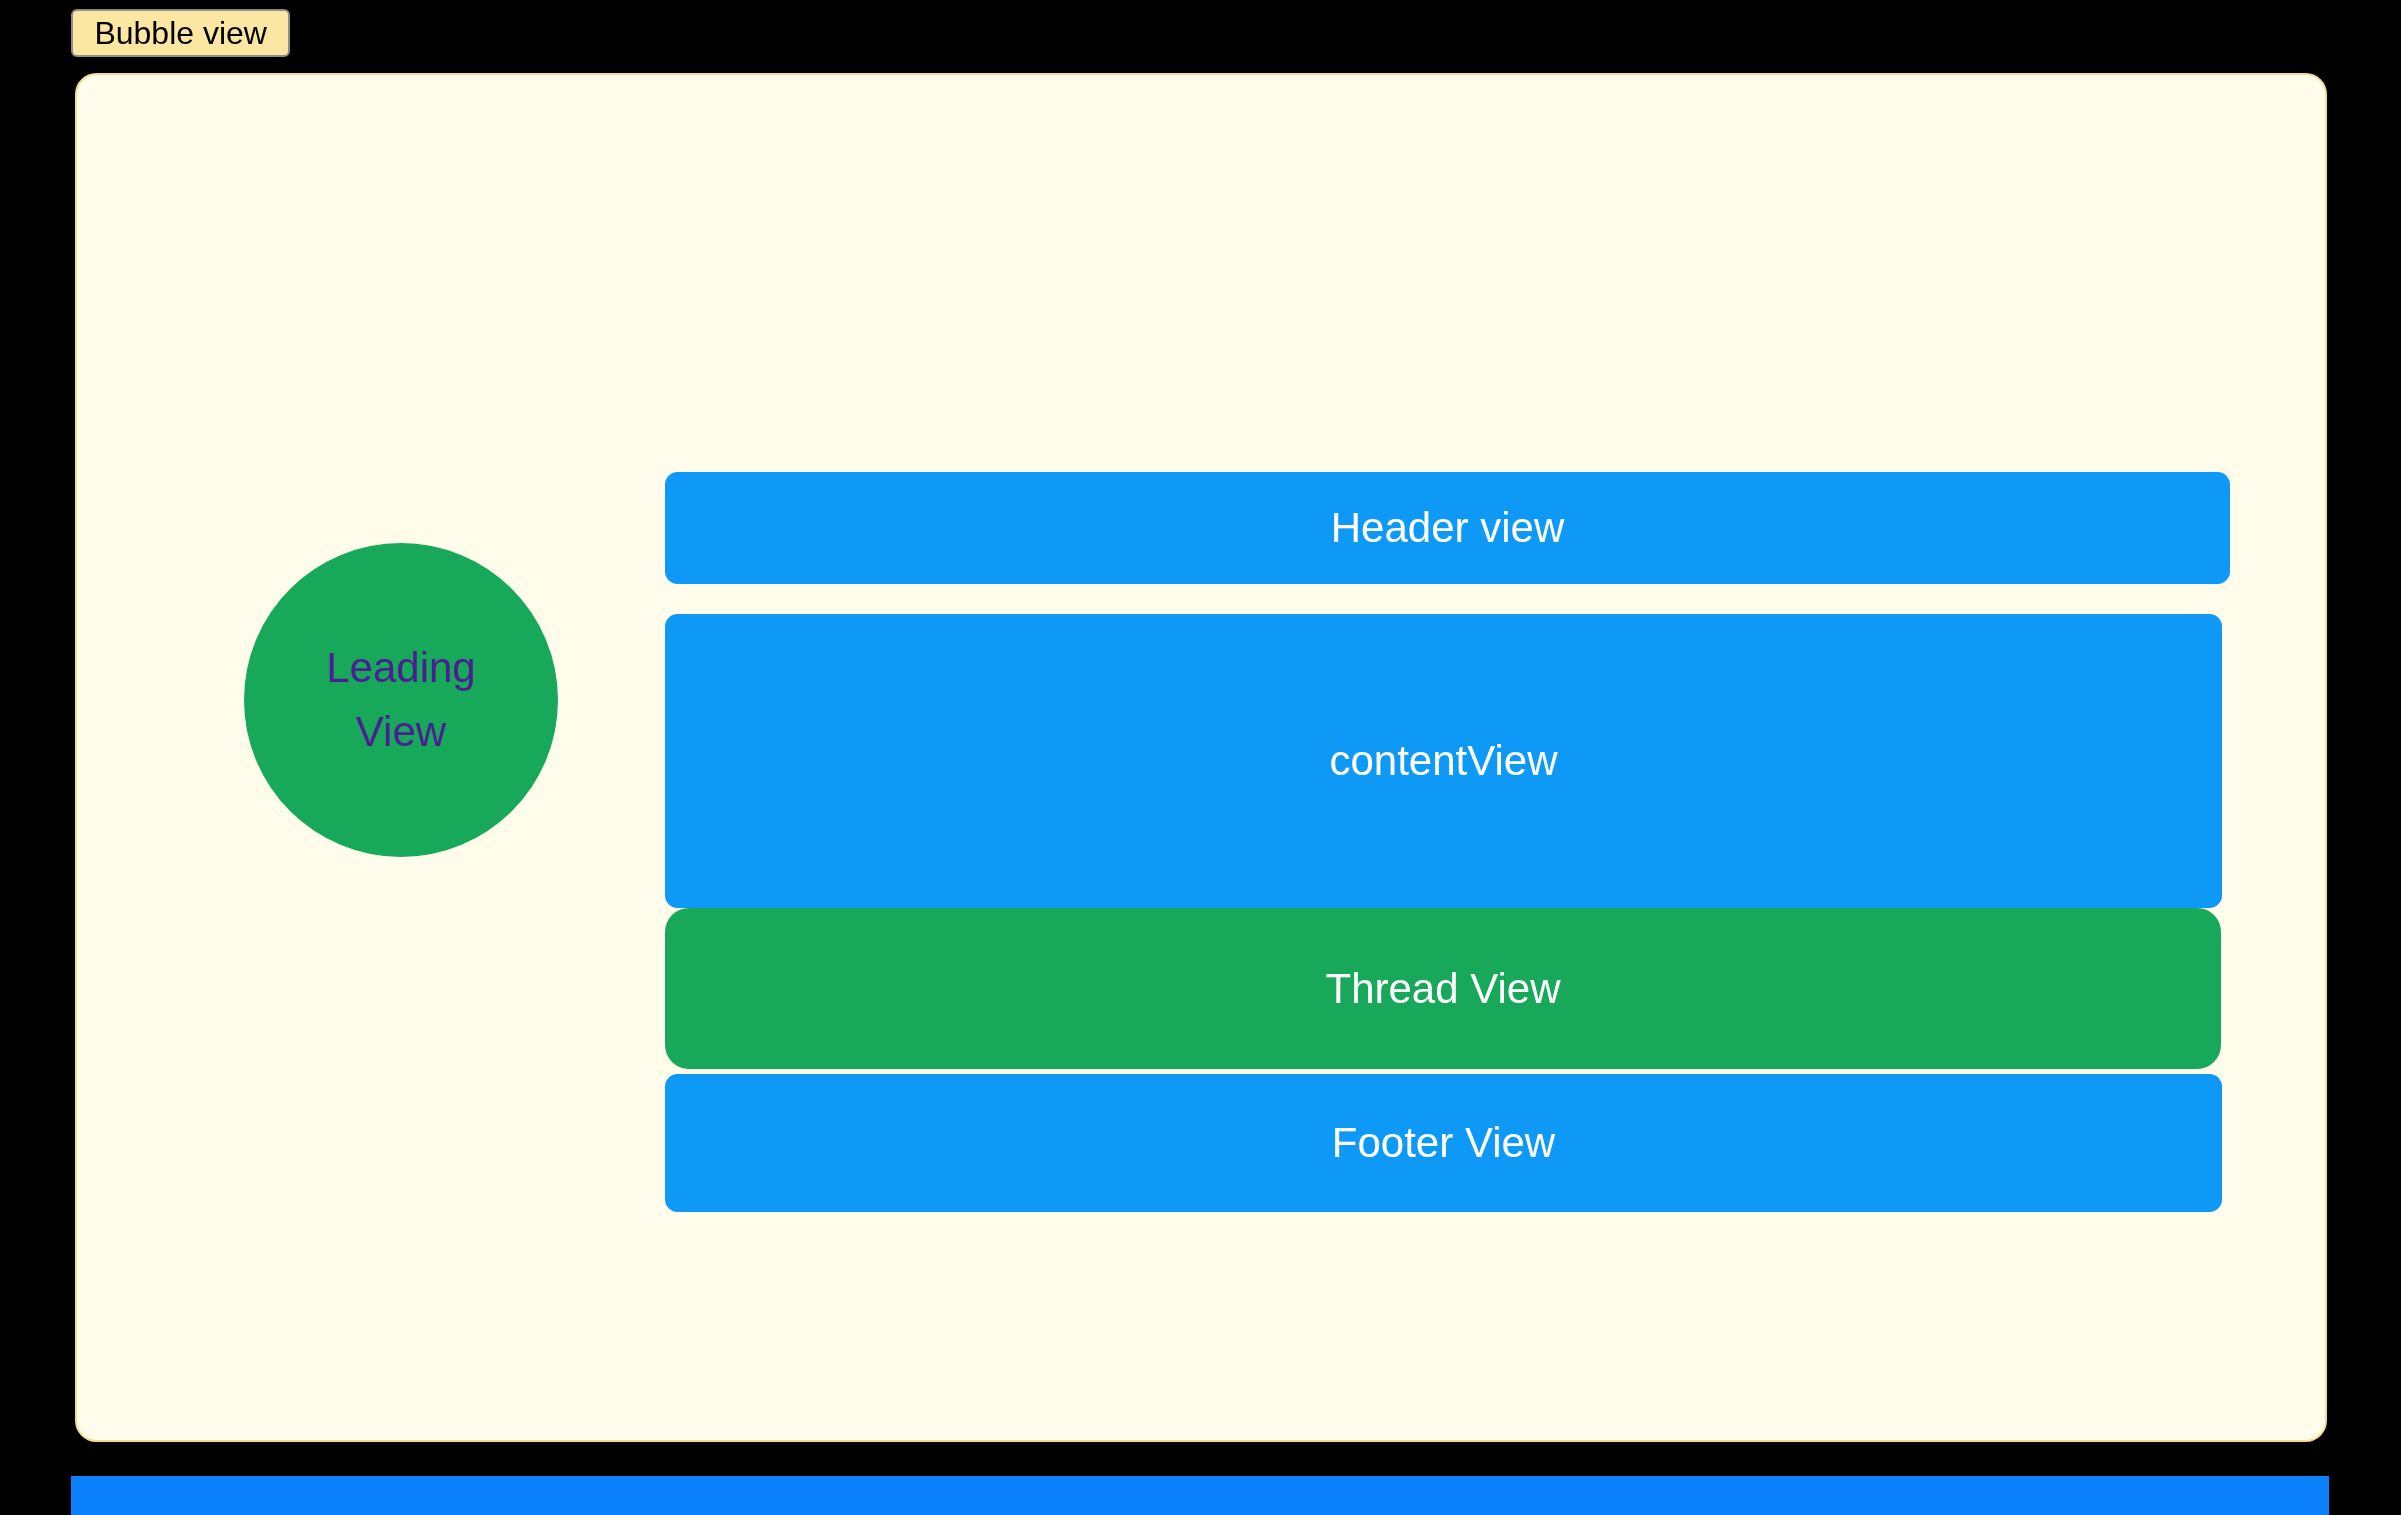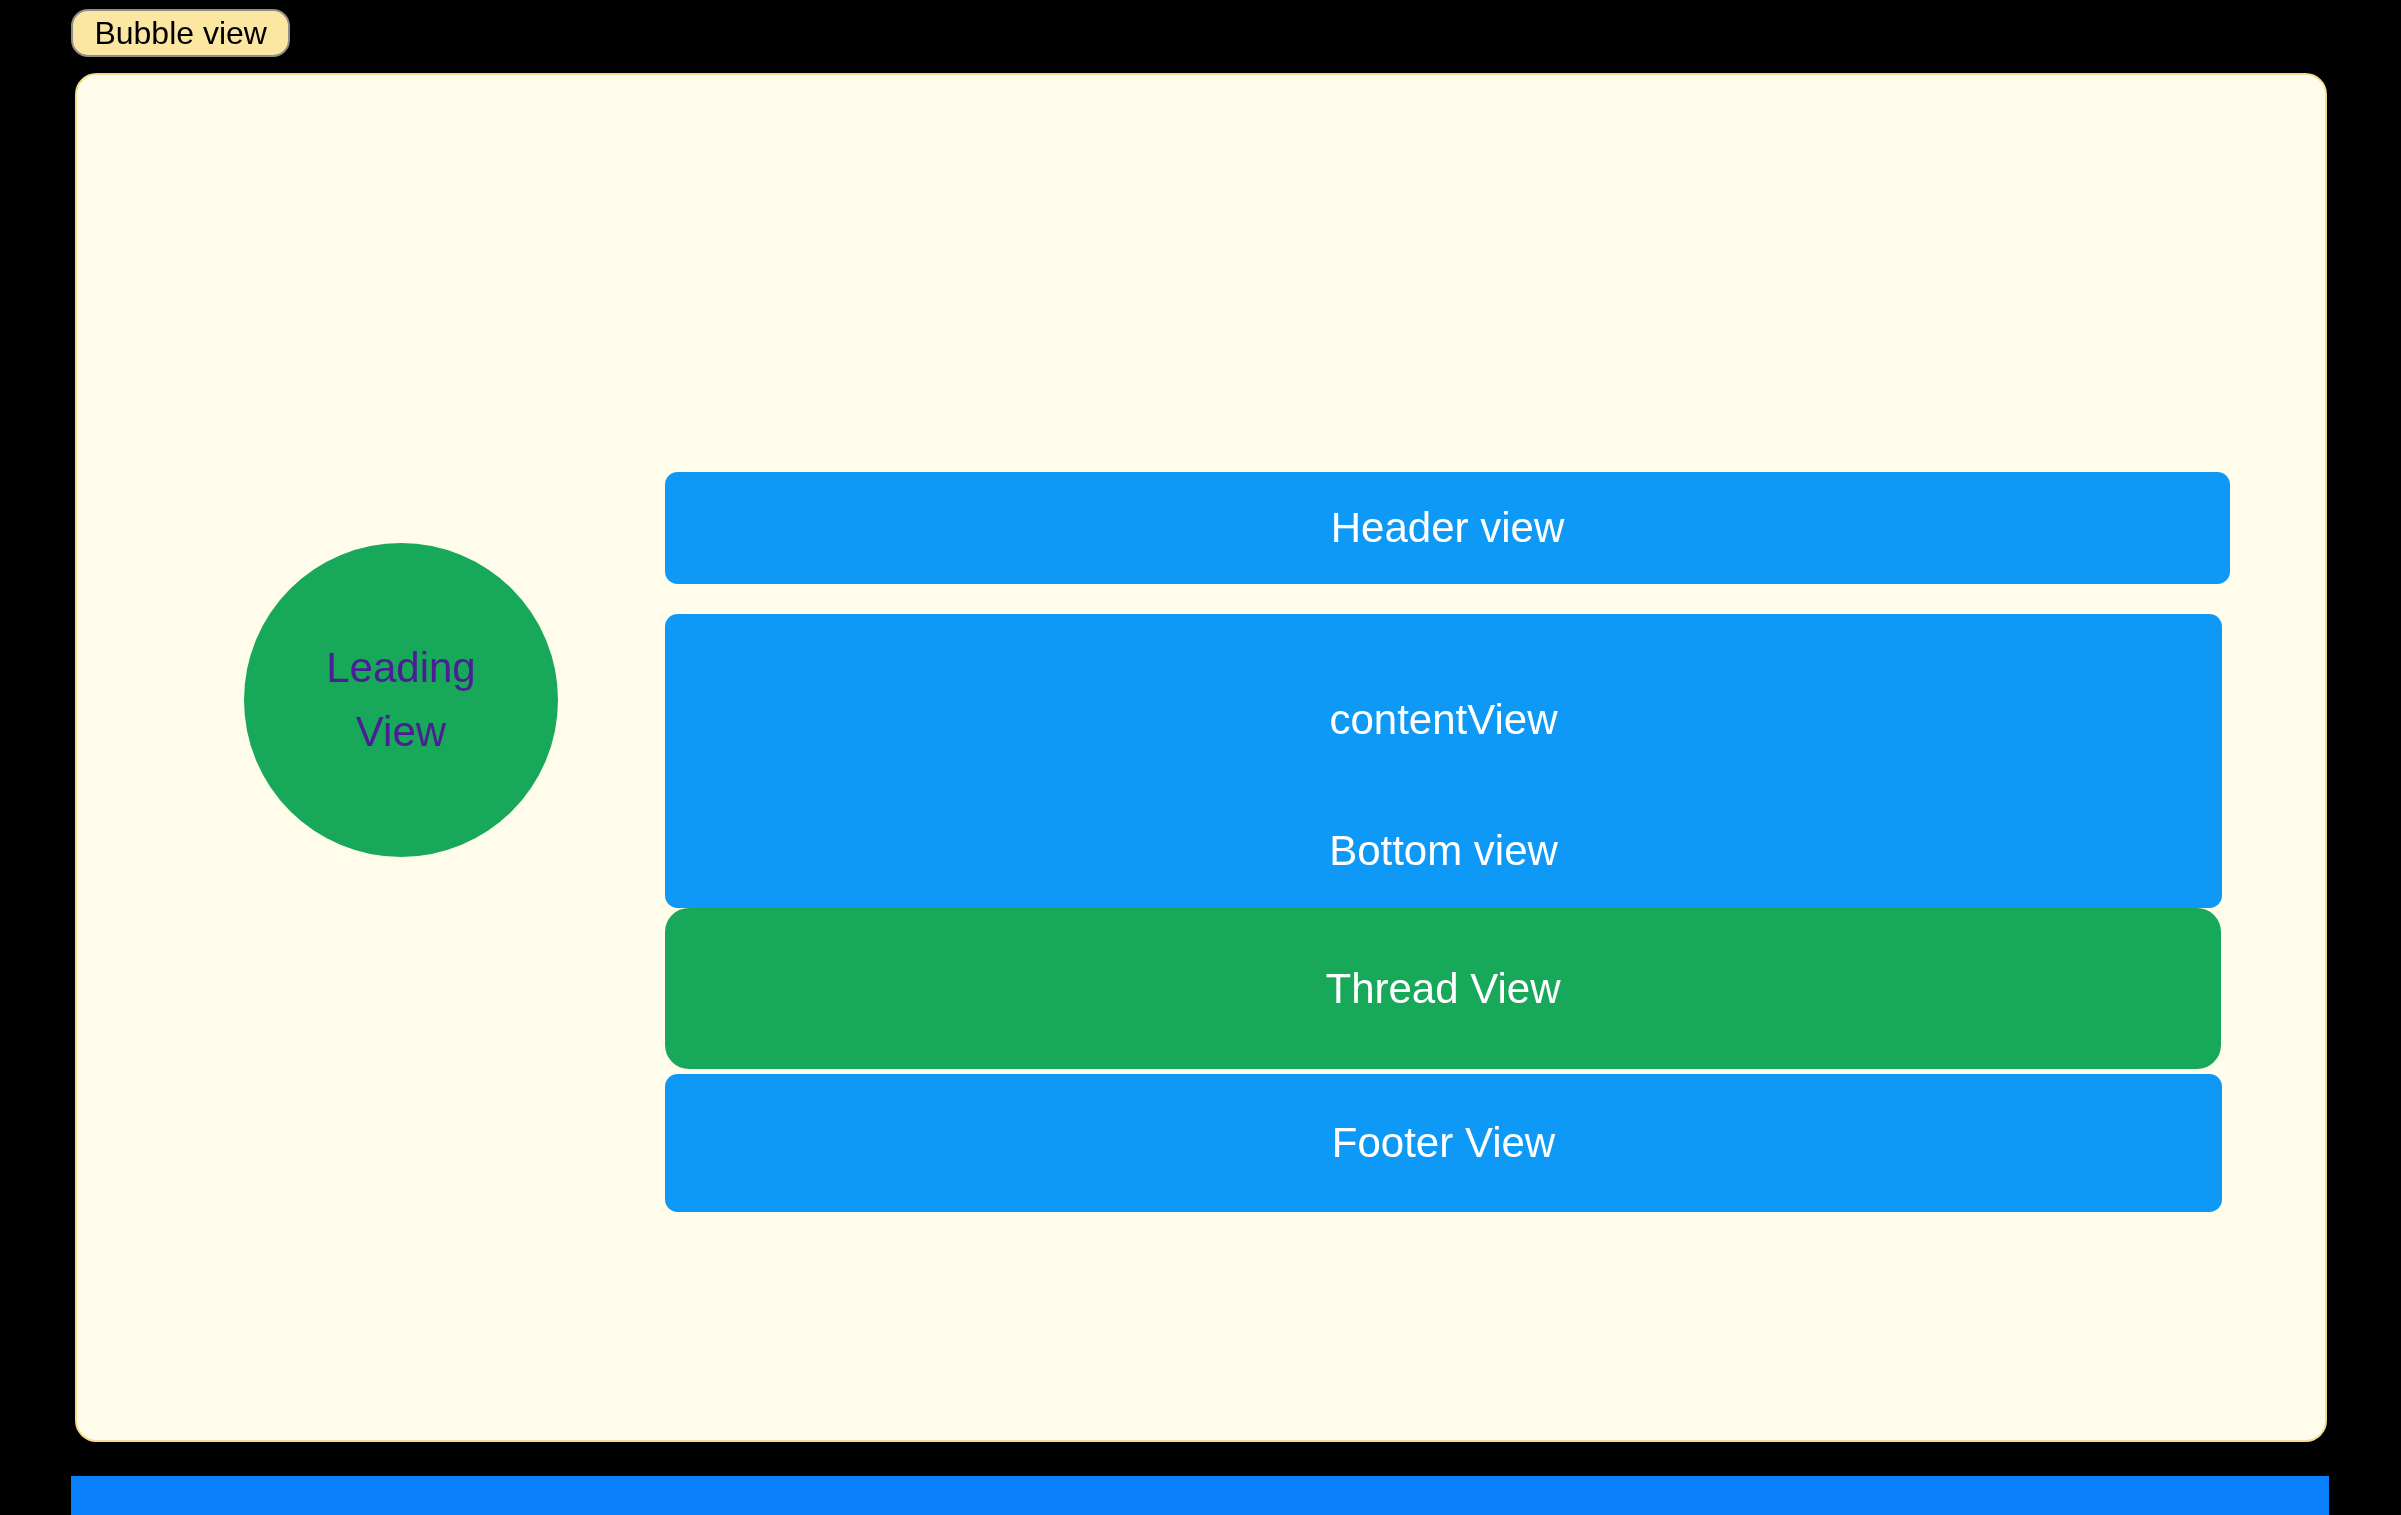--- a/index.html
+++ b/index.html
@@ -9,21 +9,21 @@
     font-family: "Liberation Sans", "DejaVu Sans", sans-serif;
     overflow: hidden; position: relative;
   }
   .abs { position: absolute; box-sizing: border-box; }
 
   
   #bubble-chip {
     left: 71px; top: 9px; height: 48px;
     padding: 0 21.4px;
     border: 2.7px solid #8f8d85;
-    border-radius: 17px;
+    border-radius: 6px;
     display: flex; align-items: center; justify-content: center;
     font-size: 32px; color: #000000;
     box-shadow: 2.7px 3.6px 7.1px rgba(0,0,0,0.55);
     cursor: default; white-space: nowrap;
   }
 
   
   #canvas-panel {
     left: 75px; top: 73px; width: 2252px; height: 1369px;
     border: 2.7px solid #f4dd92;
@@ -77,23 +77,20 @@
 </div>
 
 <div id="header-view" class="abs bar" style="background-color: rgb(14, 153, 246);">
   <span class="label">Header view</span>
 </div>
 
 <div id="content-block" class="abs bar" style="background-color: rgb(14, 153, 246);">
   <div id="content-section">
     <span class="label">contentView</span>
   </div>
-  <div id="bottom-section">
-    <span class="label">Bottom view</span>
-  </div>
 </div>
 
 <div id="thread-view" class="abs bar" style="background-color: rgb(23, 168, 90);">
   <span class="label">Thread View</span>
 </div>
 
 <div id="footer-view" class="abs bar" style="background-color: rgb(14, 153, 246);">
   <span class="label">Footer View</span>
 </div>
 

